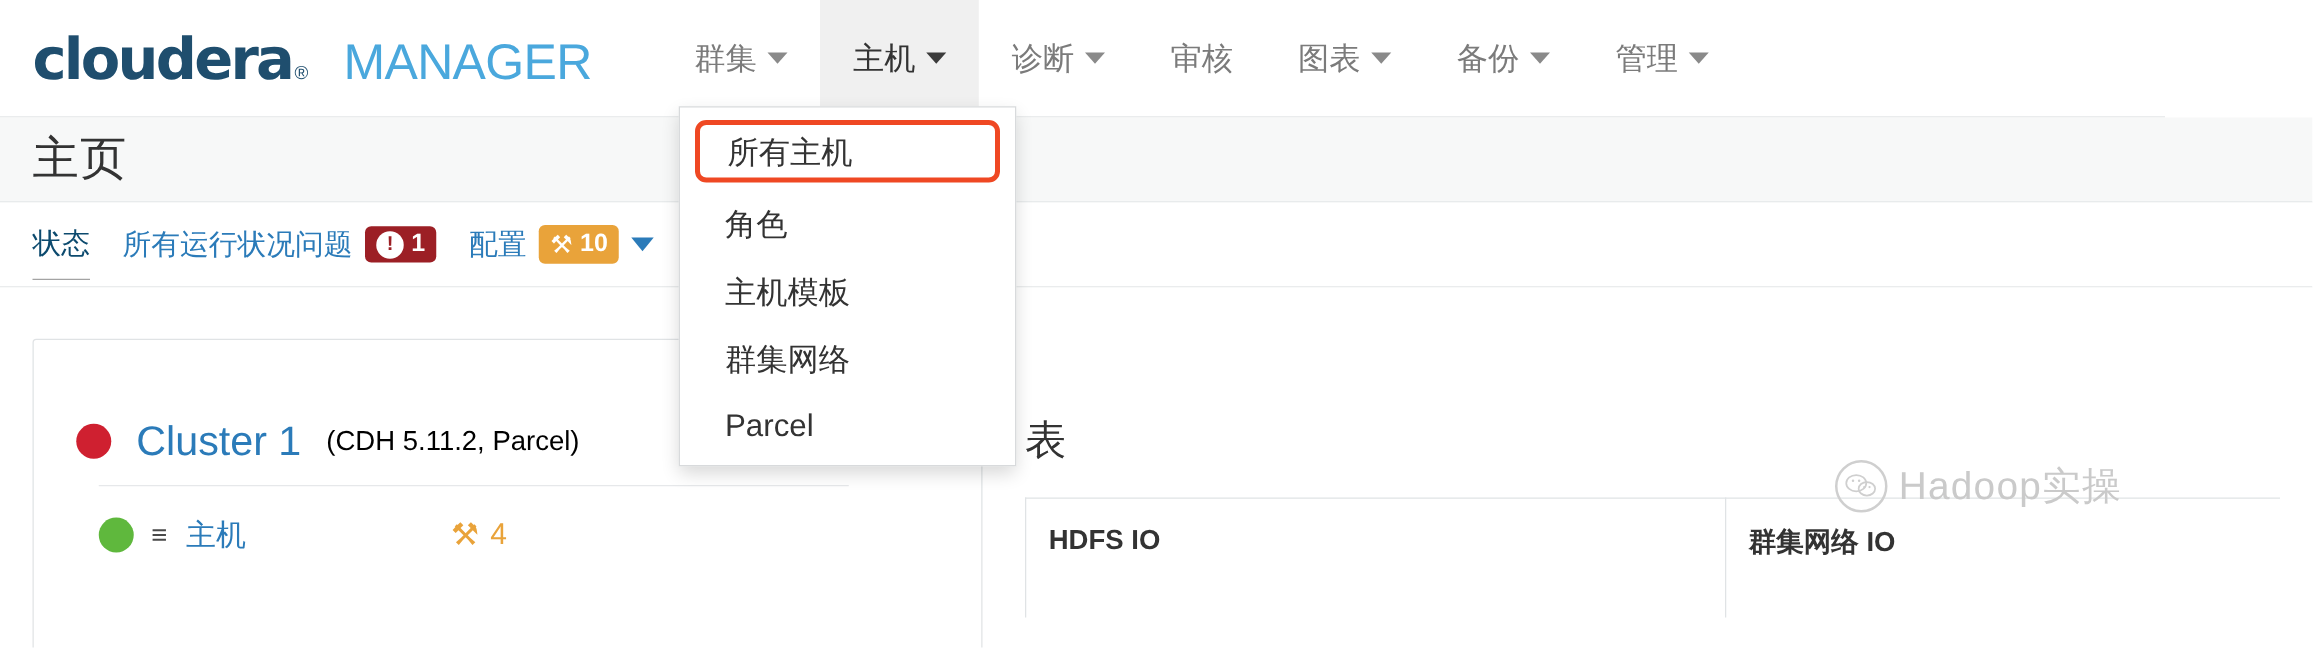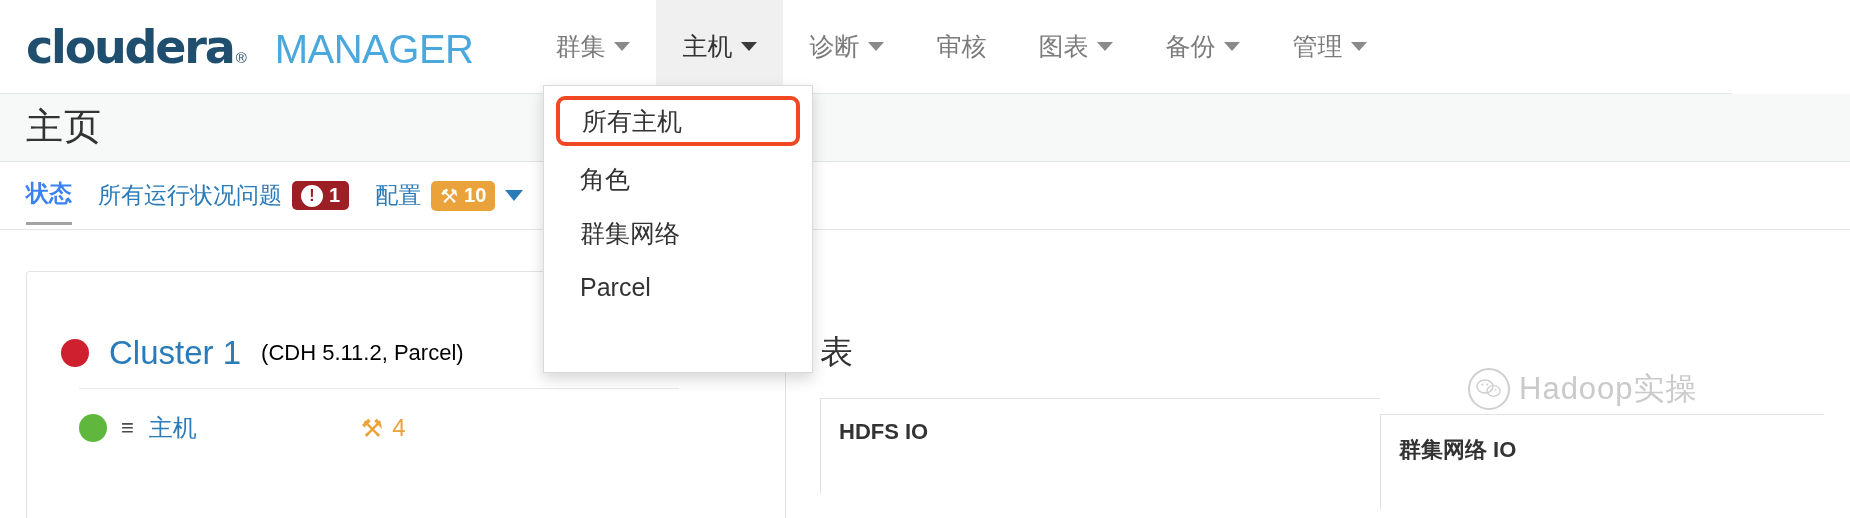--- a/index.html
+++ b/index.html
@@ -52,22 +52,22 @@
     font-size: 37px; color: #333333; letter-spacing: 1px;
   }
 
   
   .tabrow {
     position: absolute; top: 162px; left: 0; width: 1850px; height: 68px;
     background: #ffffff; border-bottom: 1px solid #e3e6e8;
     display: flex; align-items: center; padding-left: 26px; gap: 26px;
   }
   .tab-active {
-    font-size: 23px; font-weight: bold; color: #3b82f6;
-    border-bottom: 3px solid #a3a3a3; padding-bottom: 13px; padding-top: 12px;
+    font-size: 23px; font-weight: normal; color: #0c4a6e;
+    border-bottom: 1px solid #a3a3a3; padding-bottom: 13px; padding-top: 12px;
   }
   .tab-link { font-size: 23px; color: #2b7bb9; cursor: pointer; }
   .badge {
     display: inline-flex; align-items: center; gap: 6px;
     border-radius: 5px; padding: 3px 9px; font-size: 20px;
     color: #ffffff; font-weight: bold; vertical-align: middle;
   }
   .badge-red { background: #9c1f25; }
   .badge-orange { background: #e9a33a; }
   .bang {
@@ -115,21 +115,21 @@
   .right-panel {
     position: absolute; left: 820px; top: 28px; width: 1004px; height: 260px; background: #ffffff;
   }
   .charts-title { position: absolute; left: 0px; top: 72px; font-size: 33px; color: #333333; }
   .chart-cell-1 {
     position: absolute; left: 0px; top: 140px; width: 560px; height: 96px;
     border-left: 1px solid #e0e3e5; border-top: 1px solid #e0e3e5;
   }
   .chart-cell-2 {
     position: absolute; left: 560px; top: 140px; width: 444px; height: 96px;
-    border-left: 1px solid #e0e3e5; border-top: 1px solid #e0e3e5; margin-top: 16px;
+    border-left: 1px solid #e0e3e5; border-top: 1px solid #e0e3e5;
   }
   .chart-label { position: absolute; left: 18px; top: 20px; font-size: 22px; font-weight: bold; color: #333333; }
 
   
   .menu {
     position: absolute; left: 543px; top: 85px; width: 270px; height: 288px;
     background: #ffffff; border: 1px solid #d8dadc;
     box-shadow: 0 6px 14px rgba(0,0,0,0.16);
     z-index: 40;
   }
@@ -255,20 +255,23 @@
       </div>
     </div>
   </div>
 
   <div class="menu">
     <div class="menu-item highlight">
       <span>所有主机</span>
     </div>
     <div class="menu-item">
       <span>角色</span>
+    </div>
+    <div class="menu-item">
+      <span>主机模板</span>
     </div>
     <div class="menu-item">
       <span>群集网络</span>
     </div>
     <div class="menu-item">
       <span>Parcel</span>
     </div>
   </div>
 
   <div class="watermark">

